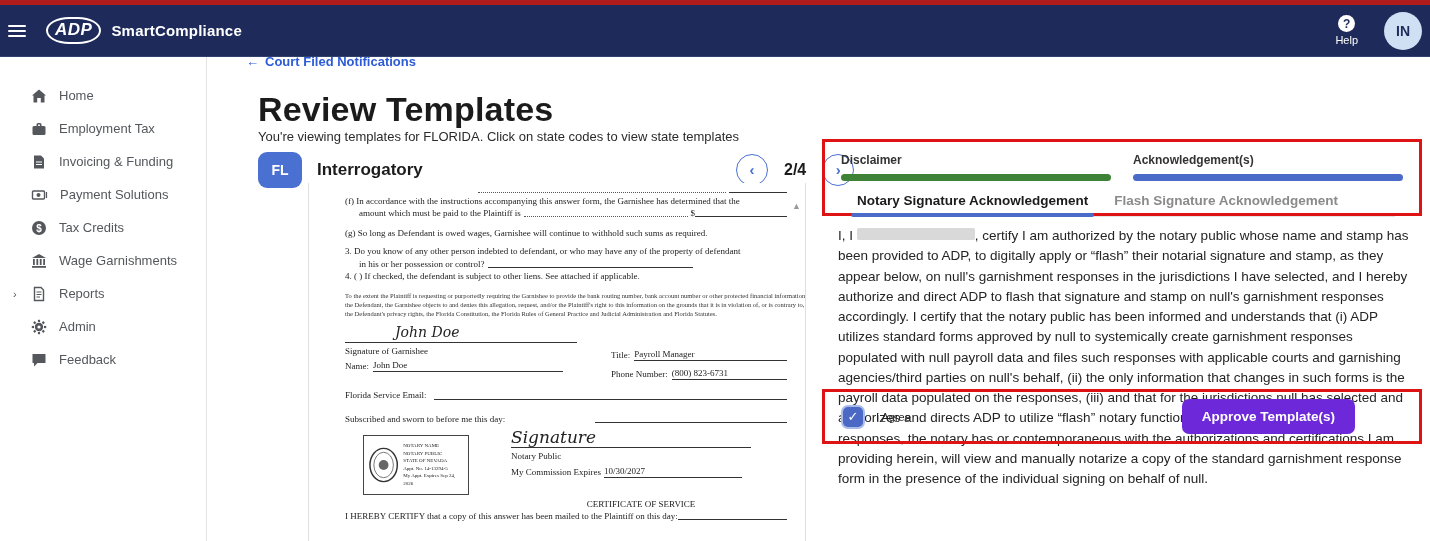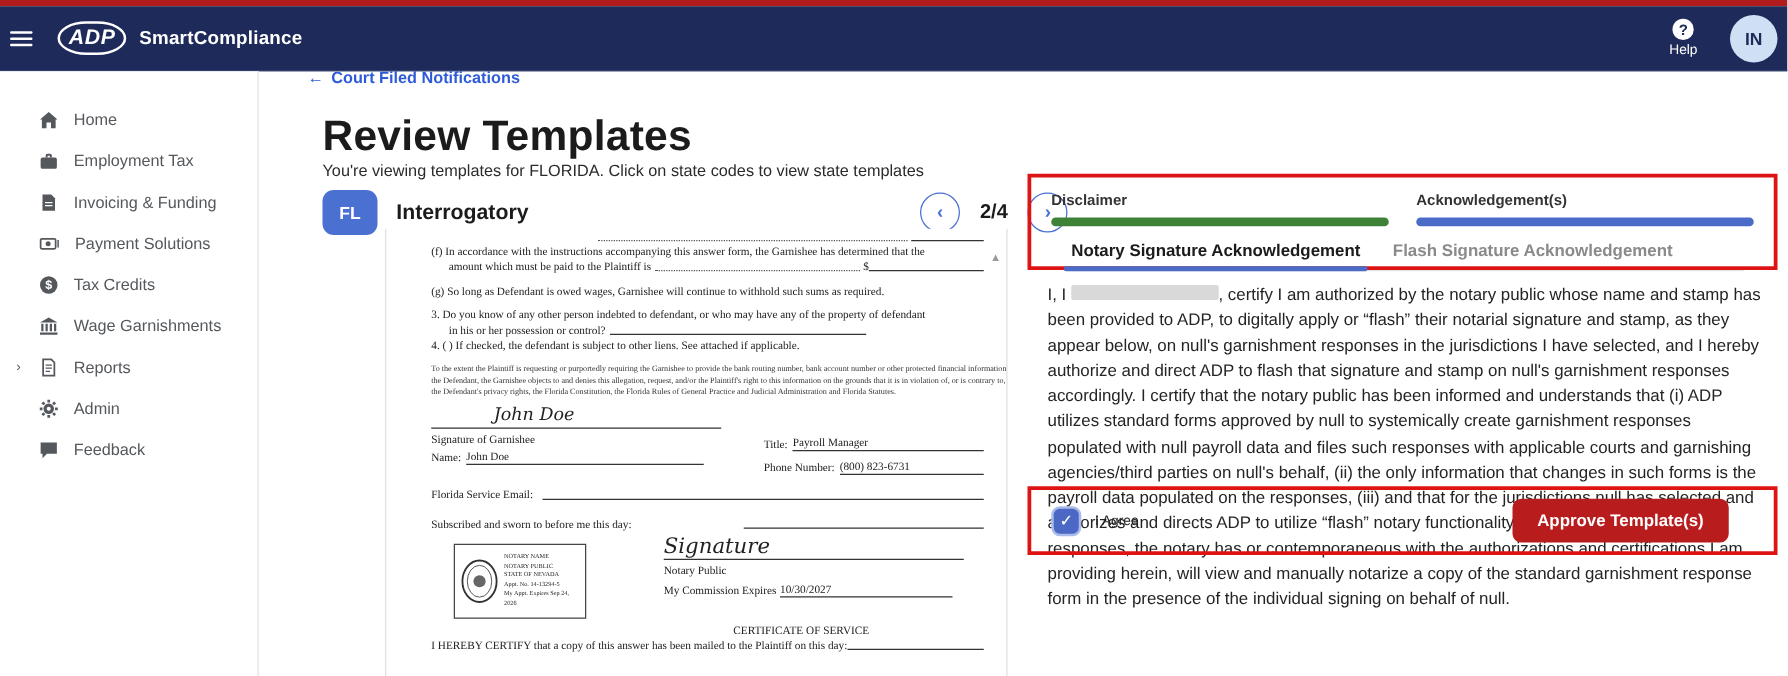--- a/index.html
+++ b/index.html
@@ -57,21 +57,21 @@
   .doc-text { font-size:9px; line-height:1.35; }
   .doc-indent { padding-left:14px; }
   .leader { flex:1; border-bottom:1px dotted #555; margin:0 3px 2px; }
   .uline { border-bottom:0.8px solid #333; }
   .solidline { border-bottom:0.8px solid #333; margin-bottom:2px; }
   .fine-print { font-size:6.5px; line-height:1.4; width:468px; margin-top:9px; color:#333; }
   .script { font-family:"DejaVu Serif", serif; font-style:italic; }
   .sig-cols { display:flex; margin-top:2px; }
   .sig-col1 { width:250px; }
   .sig-col2 { flex:1; padding-left:16px; }
-  .stamp-row { display:flex; margin-top:10px;gap:20px; }
+  .stamp-row { display:flex; margin-top:10px; }
   .stamp-box { width:106px; height:60px; border:1px solid #444; margin-left:18px; display:flex;
     align-items:center; padding:3px; }
   .stamp-text { font-size:5px; line-height:1.5; margin-left:3px; color:#222; }
   .cert-center { text-align:center; font-size:9px; margin-top:3px; padding-left:150px; }
   .page-num { text-align:right; font-size:9px; margin-top:16px; padding-right:6px; }
 
   
   .red-box { border:3px solid #de1414; }
   .ack-box { position:absolute; left:614px; top:82px; width:600px; height:77px; padding:11px 16px 0; }
   .steps { display:flex; gap:22px; }
@@ -92,21 +92,21 @@
     line-height:1.5; color:#242424; }
   .redacted { display:inline-block; width:118px; height:12px; background:#d9d9d9; border-radius:2px;
     vertical-align:baseline; }
 
   .agree-box { position:absolute; left:614px; top:332px; width:600px; height:55px;
     display:flex; align-items:center; padding:0 16px; }
   .checkbox { width:20px; height:20px; border-radius:5px; background:#4a68c4; color:#fff; font-size:13px;
     display:flex; align-items:center; justify-content:center; cursor:pointer;
     box-shadow:0 0 0 2px #a9bbe8; margin:0 2px; }
   .agree-label { margin-left:11px; font-size:11px; color:#242424; }
-  .approve-btn { margin-left:auto; margin-right:20px; background:#b91c1c; color:#fff; border:none;
+  .approve-btn { margin-left:auto; margin-right:48px; background:#6d28d9; color:#fff; border:none;
     font-family:inherit; font-size:13.5px; font-weight:bold; padding:10px 20px; border-radius:7px; cursor:pointer; }
 </style>
 </head>
 <body>
 
 <div class="stage">
 
   <div class="top-strip"></div>
 
   <div class="navbar">

